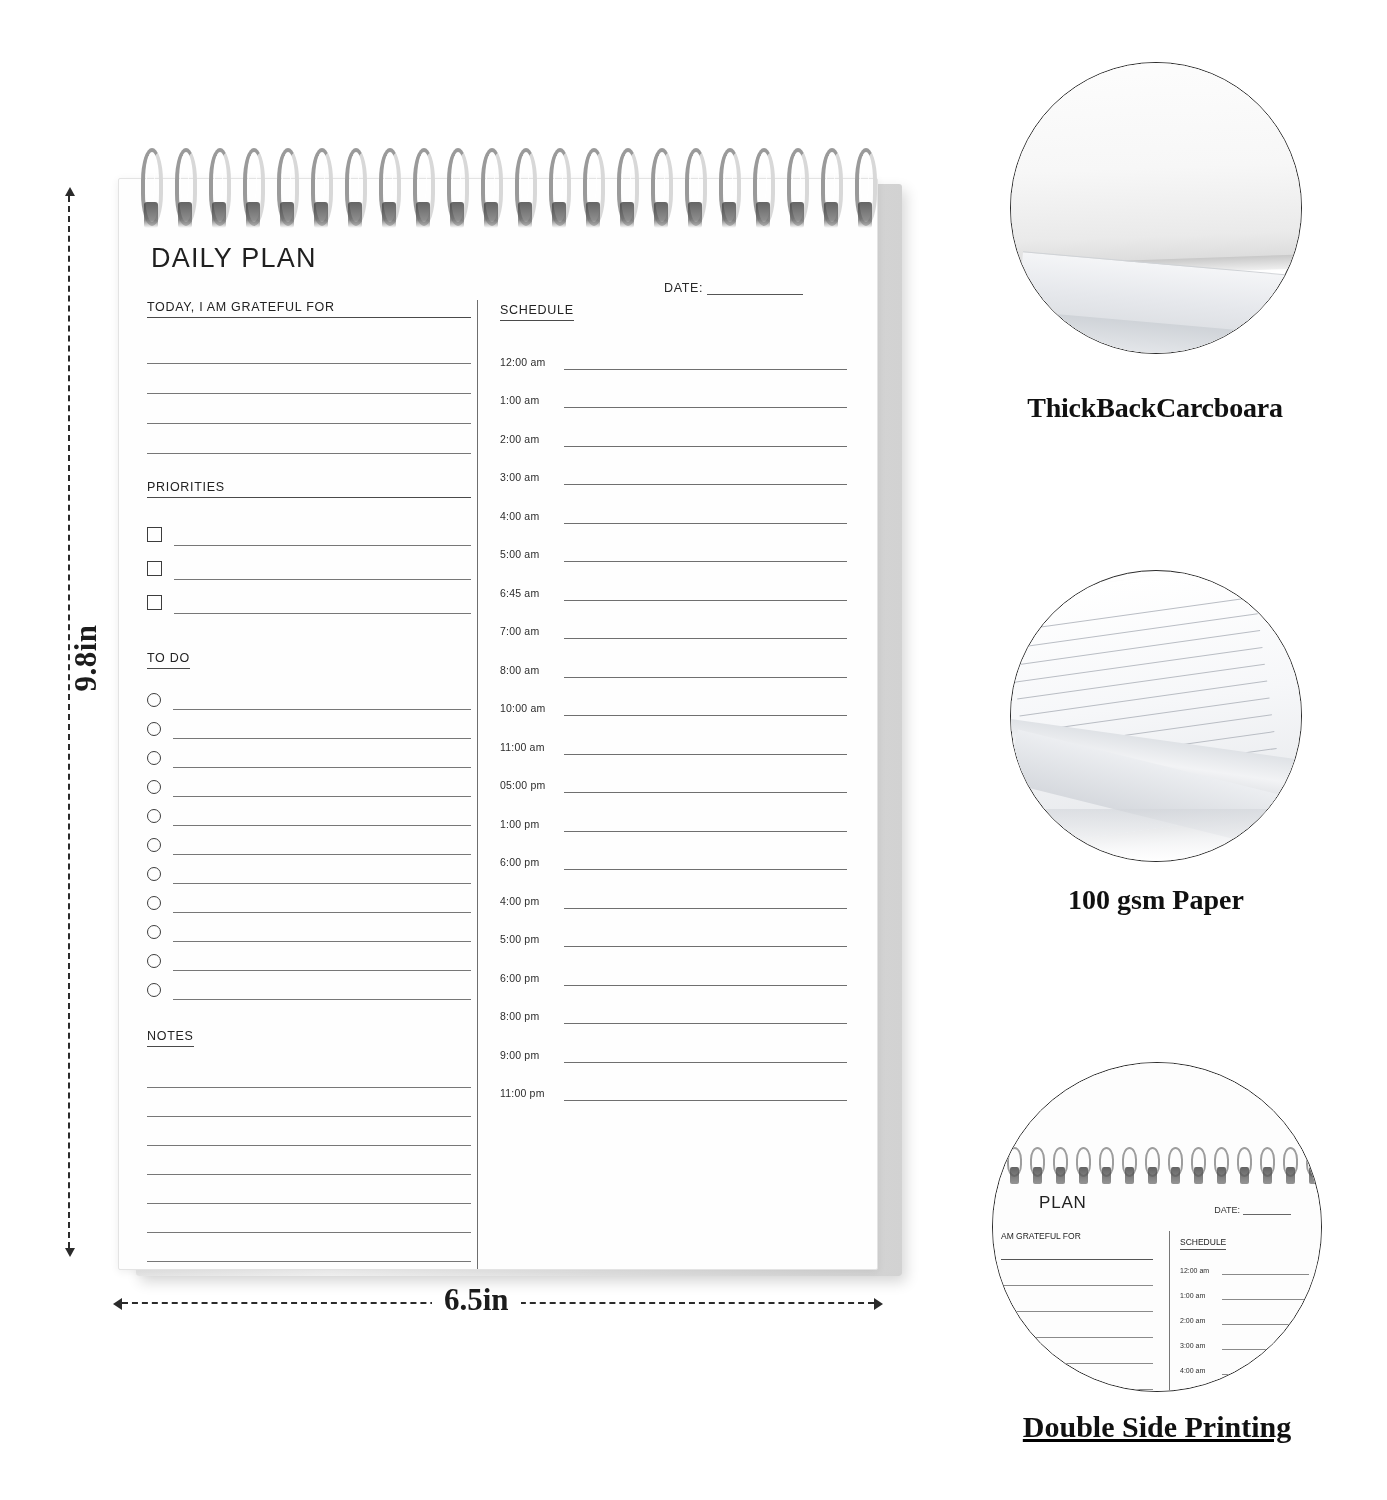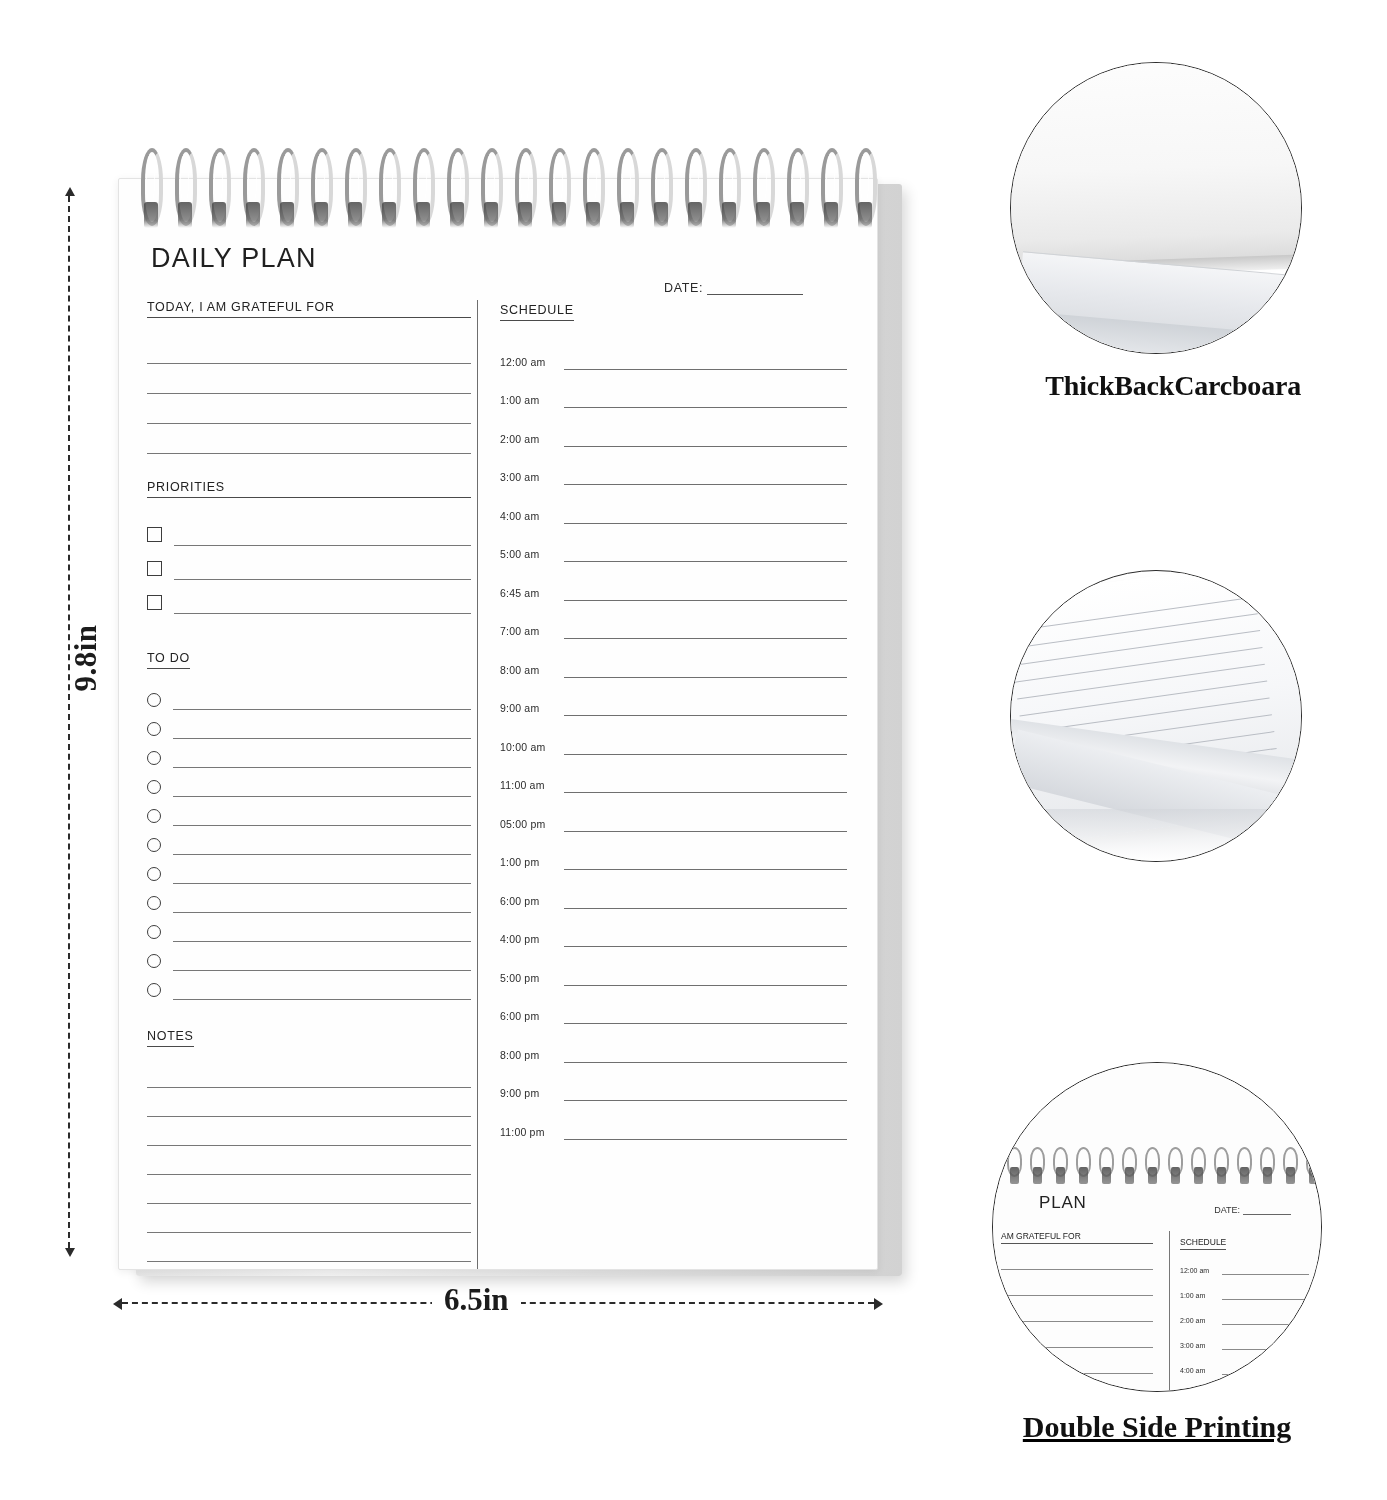--- a/index.html
+++ b/index.html
@@ -233,21 +233,21 @@
     position: absolute; left: 8px; top: 260px;
     width: 276px; height: 40px;
     background: linear-gradient(to bottom, #cfd3d8, #e9ebee);
     transform: rotate(5deg);
   }
   .cb-bg-bottom {
     position: absolute; left: 0; bottom: 0;
     width: 100%; height: 60px;
     background: #fff;
   }
-  #feat-cardboard .feature-caption { margin-top: 16px; font-size: 28px; width: 292px; margin-left: -1px; letter-spacing: -.2px; text-align: right; }
+  #feat-cardboard .feature-caption { margin-top: 38px; font-size: 28px; width: 292px; margin-left: -1px; letter-spacing: -.2px; }
 
   
   #feat-paper { left: 1010px; top: 570px; }
   #feat-paper .circle-photo { width: 292px; height: 292px; }
   .pp-stack {
     position: absolute; left: -18px; top: 6px;
     width: 330px; height: 250px;
     background: linear-gradient(to bottom, #ffffff 0%, #f6f7f9 50%, #e7e9ec 100%);
     transform: rotate(-8deg);
     box-shadow: 0 10px 16px rgba(0,0,0,.10);
@@ -304,21 +304,21 @@
   }
   .dp-date {
     position: absolute; right: 30px; top: 142px;
     font-size: 9px; color: #333;
     display: flex; align-items: flex-end; gap: 3px;
   }
   .dp-date .l { width: 48px; border-bottom: 1px solid #666; height: 8px; }
   .dp-left {
     position: absolute; left: 8px; top: 168px; width: 152px;
   }
-  .dp-left .h { font-size: 8.5px; color: #222; border-bottom: 1px solid #555; padding-bottom: 2px; }
+  .dp-left .h { font-size: 8.5px; color: #222; border-bottom: 1px solid #555; padding-bottom: 18px; }
   .dp-left .ln { height: 26px; border-bottom: 1px solid #8a8a8a; }
   .dp-right {
     position: absolute; left: 176px; top: 168px; width: 140px;
     border-left: 1px solid #777; padding-left: 10px;
   }
   .dp-right .h { font-size: 8.5px; color: #222; border-bottom: 1px solid #555; padding-bottom: 2px; display: inline-block; }
   .dp-srow { display: flex; align-items: flex-end; height: 25px; }
   .dp-srow .t { width: 42px; font-size: 7px; color: #2c2c2c; padding-bottom: 1px; }
   .dp-srow .l { flex: 1; border-bottom: 1px solid #8a8a8a; height: 9px; }
   #feat-print .feature-caption { margin-top: 18px; font-size: 30px; width: 330px; }
@@ -469,24 +469,20 @@
               </div>
             <div class="sched-row">
                 <span class="sched-time">7:00 am</span>
                 <span class="sched-line"></span>
               </div>
             <div class="sched-row">
                 <span class="sched-time">8:00 am</span>
                 <span class="sched-line"></span>
               </div>
             <div class="sched-row">
-                <span class="sched-time">9:00 am</span>
-                <span class="sched-line"></span>
-              </div>
-            <div class="sched-row">
                 <span class="sched-time">10:00 am</span>
                 <span class="sched-line"></span>
               </div>
             <div class="sched-row">
                 <span class="sched-time">11:00 am</span>
                 <span class="sched-line"></span>
               </div>
             <div class="sched-row">
                 <span class="sched-time">05:00 pm</span>
                 <span class="sched-line"></span>
@@ -645,20 +641,21 @@
           <div></div>
           <div></div>
           <div></div>
           <div></div>
       </div>
     </div>
     <div class="pp-side"></div>
     <div class="pp-edge2"></div>
     <div class="pp-shadow"></div>
   </div>
+  <div class="feature-caption">100 gsm Paper</div>
 </div>
 
 <div class="feature" id="feat-print">
   <div class="circle-photo">
     <div class="dp-page">
       <div class="dp-spiral">
         <div class="dp-coil">
             <span class="r"></span>
             <span class="s"></span>
           </div>

